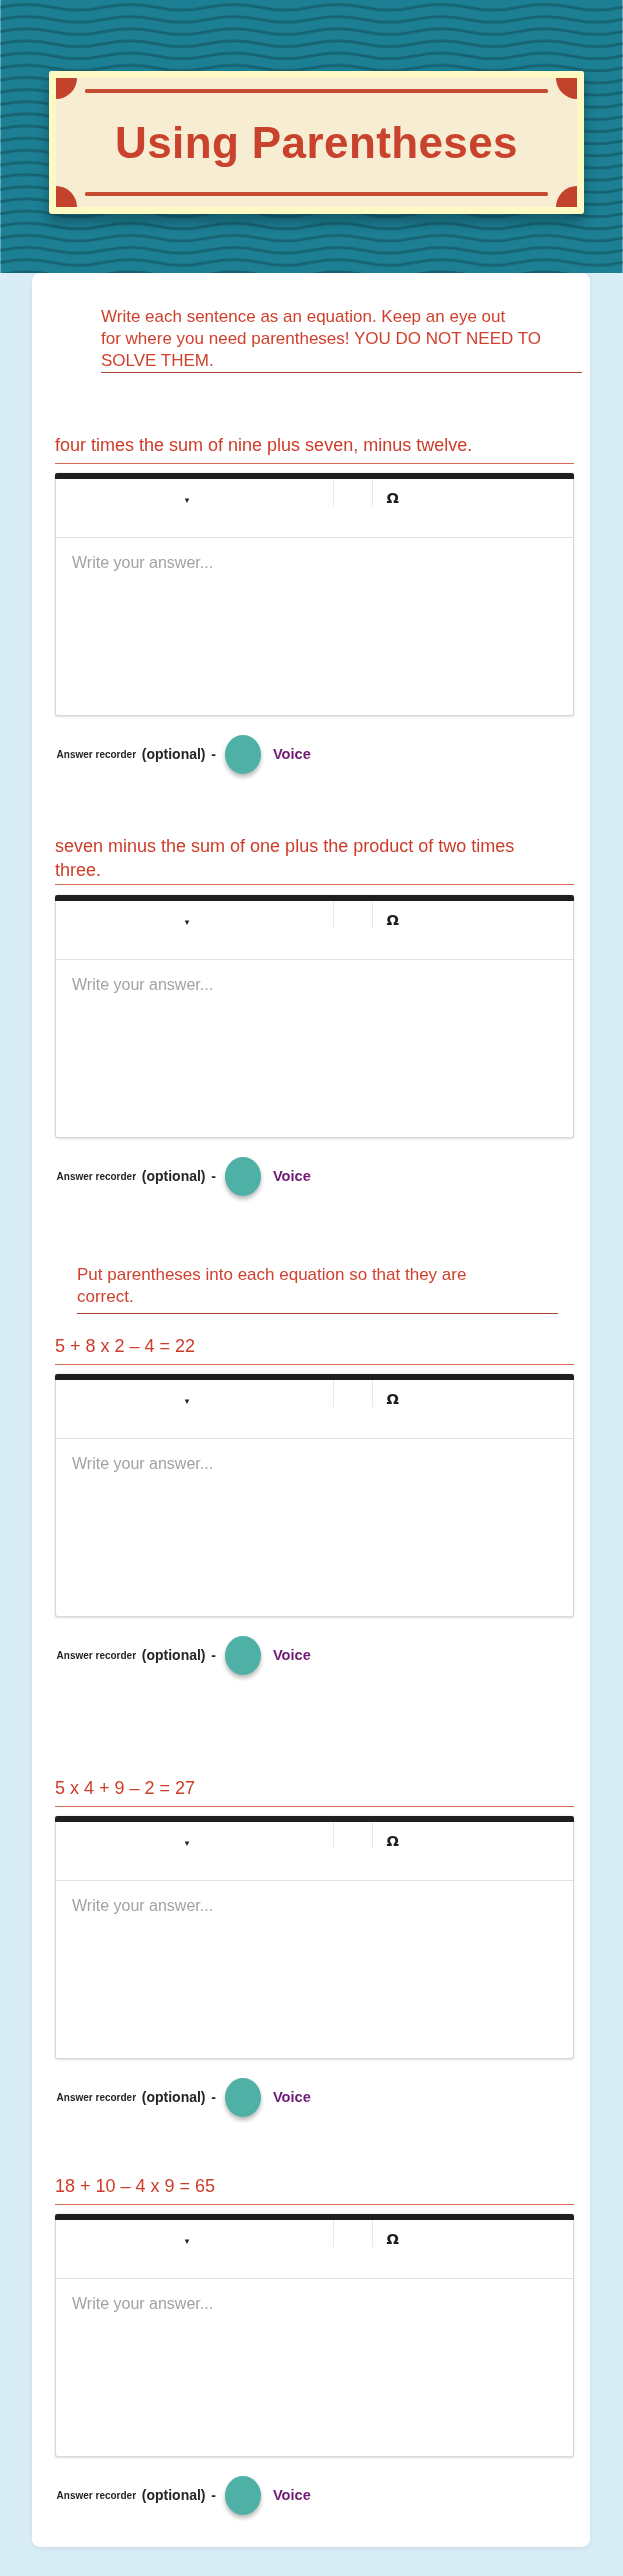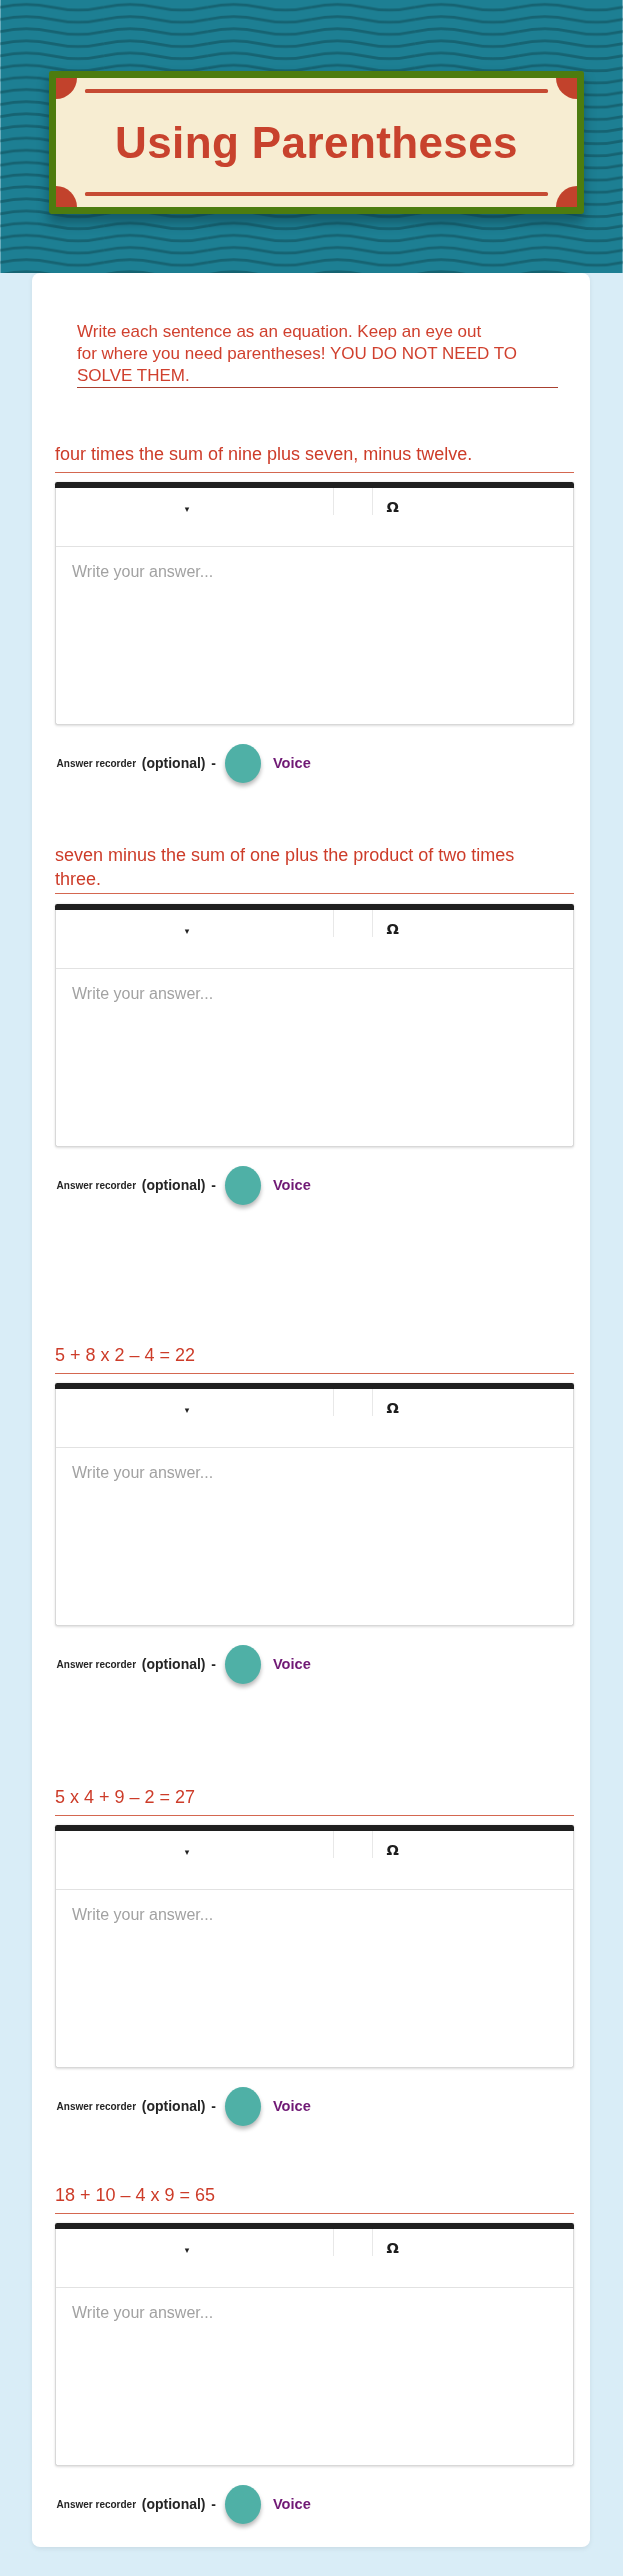--- a/index.html
+++ b/index.html
@@ -7,50 +7,50 @@
   body { font-family:"Liberation Sans", sans-serif; }
 
   .page { position:relative; width:623px; height:2576px; background:#d9edf7; overflow:hidden; margin:0 auto; }
 
   
   .hero { position:absolute; top:0; left:0; width:623px; height:273px; }
   .hero svg { display:block; }
 
   
   .banner { position:absolute; top:71px; left:49px; width:535px; height:143px;
-            background:#4d7c0f; border-radius:2.4px;
+            background:#fef9c3; border-radius:2.4px;
             box-shadow:0 7.3px 11.4px rgba(8,44,54,.45); }
   .banner-inner { position:absolute; inset:7.3px; background:#f7edd2;
                   display:flex; align-items:center; justify-content:center; }
   .b-line { position:absolute; left:29px; right:29px; height:4px; background:#c64b33; border-radius:1.6px; }
   .b-line.top { top:10.5px; }
   .b-line.bottom { bottom:10.5px; }
   .corner { position:absolute; width:21px; height:21px; background:#c2422c; }
   .c-tl { top:0; left:0; border-bottom-right-radius:100%; }
   .c-tr { top:0; right:0; border-bottom-left-radius:100%; }
   .c-bl { bottom:0; left:0; border-top-right-radius:100%; }
   .c-br { bottom:0; right:0; border-top-left-radius:100%; }
   .banner-title { font-size:44px; font-weight:700; color:#c8422d; letter-spacing:0.4px;
                   font-family:"Liberation Sans", sans-serif; }
 
   
   .card { position:absolute; top:273px; left:32px; width:558px; height:2274px;
           background:#ffffff; border-radius:8px; box-shadow:0 1.6px 4.9px rgba(0,0,0,.07); }
 
   
   .instr { position:absolute; left:45px; width:487px; }
-  .instr-1 { top:48px; }
+  .instr-1 { top:33px;margin-left:24px; }
   .instr-2 { top:991px; }
   .instr p { font-size:17px; line-height:22px; color:#d0402e; white-space:pre-line; }
   .instr-underline { position:absolute; left:0; width:481px; height:0; border-top:1.6px solid #a84030; }
   .instr-1 .instr-underline { top:66px; }
   .instr-2 .instr-underline { top:49px; }
 
   
-  .qblock { position:absolute; left:23px; width:519px;margin-top:9px; }
+  .qblock { position:absolute; left:23px; width:519px; }
   .q1 { top:160px; } .q2 { top:561px; } .q3 { top:1061px; } .q4 { top:1503px; } .q5 { top:1901px; }
   .q-title { font-size:18px; line-height:24px; font-weight:400; color:#cd3c29; white-space:pre-line; }
   .q-underline { position:absolute; top:30px; left:0; width:519px; height:0;
                  border-top:1.6px solid rgba(205,76,49,.85); }
   .two-line .q-underline { top:50px; }
 
   
   .abox { position:absolute; top:40px; left:0; width:519px; height:243px;
           background:#fff; border:0.8px solid #d8d8d8; border-top:none; border-radius:2.4px;
           box-shadow:0 0.8px 2.4px rgba(0,0,0,.14); }
@@ -111,20 +111,25 @@
 
   <div class="card">
 
     <div class="instr instr-1">
       <p>Write each sentence as an equation. Keep an eye out
 for where you need parentheses! YOU DO NOT NEED TO
 SOLVE THEM.</p>
       <div class="instr-underline"></div>
     </div>
 
+    <div class="instr instr-2">
+      <p>Put parentheses into each equation so that they are
+correct.</p>
+      <div class="instr-underline"></div>
+    </div>
 
     <div id="questions-mount">
   <div class="qblock q1">
     <h2 class="q-title">four times the sum of nine plus seven, minus twelve.</h2>
     <div class="q-underline"></div>
 
     <div class="abox">
       <div class="abox-topbar"></div>
       <div class="abox-toolbar">
         <button class="tb-caret">

